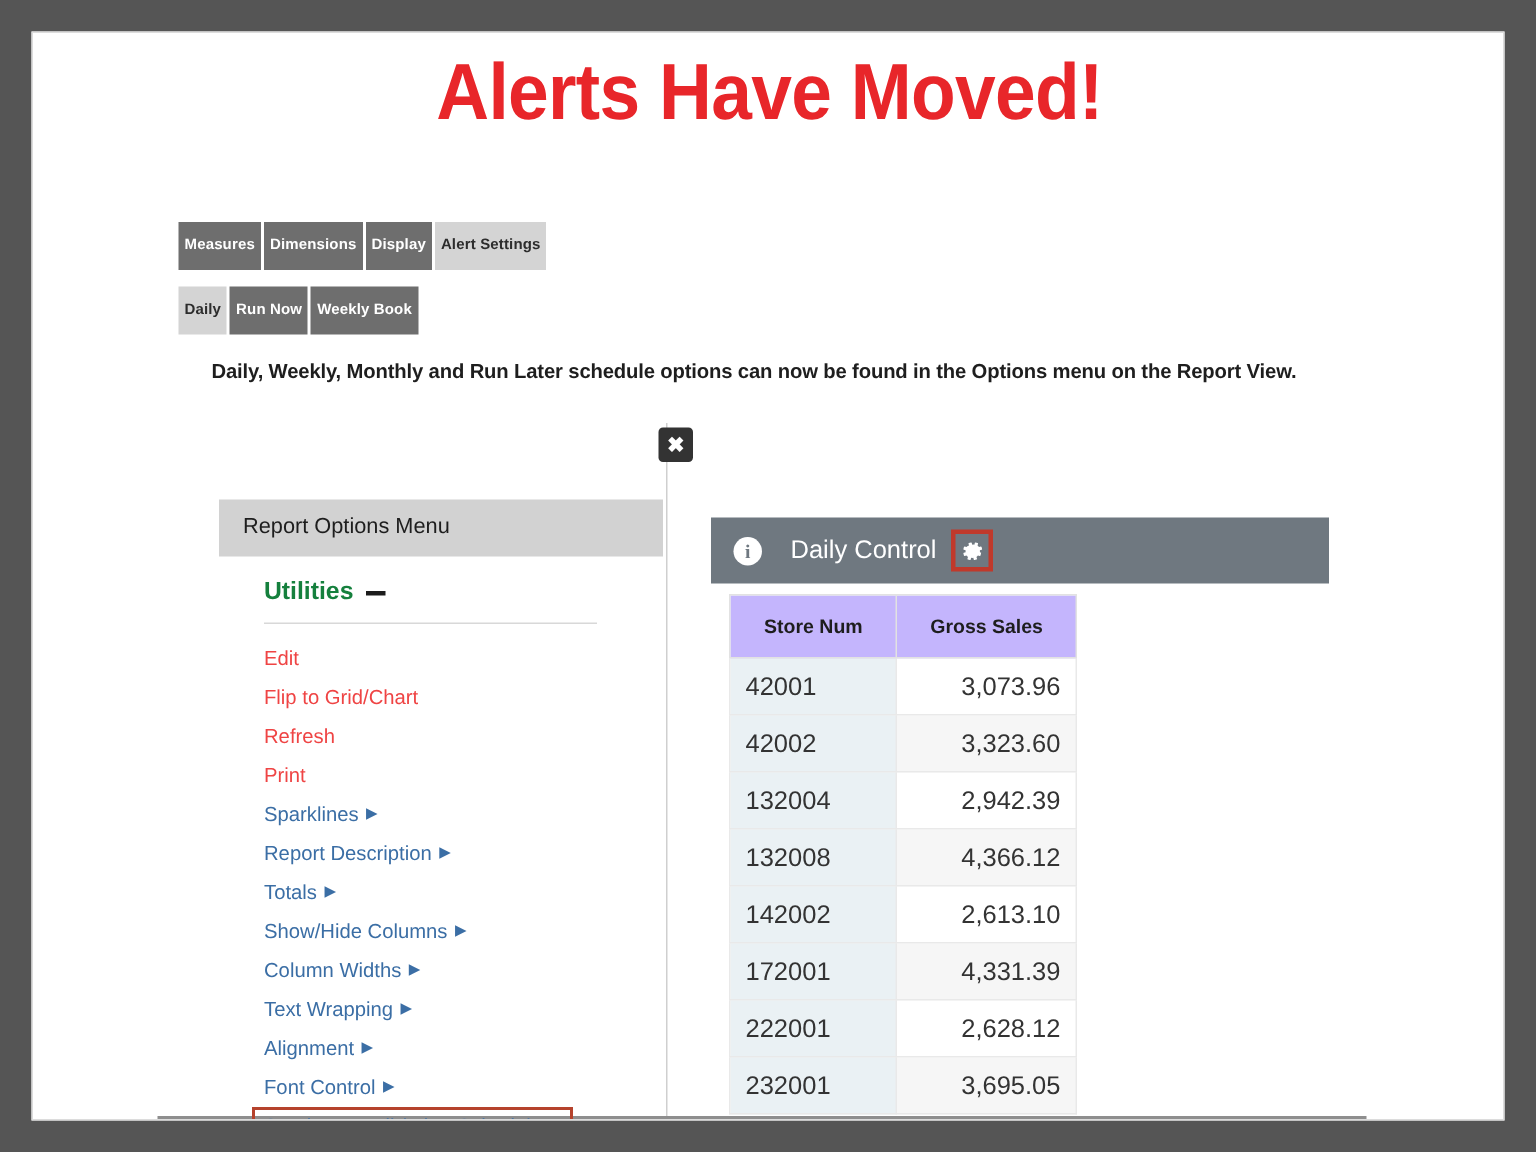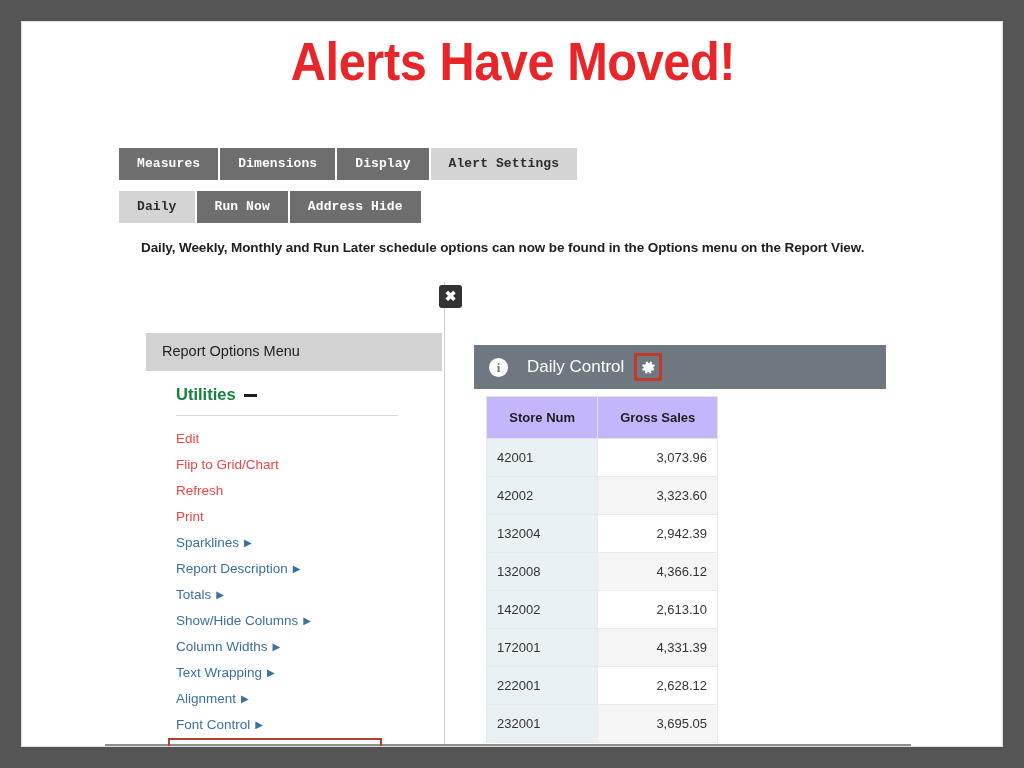--- a/index.html
+++ b/index.html
@@ -57,28 +57,27 @@
     position: absolute;
     display: flex;
     gap: 2px;
   }
   #tab-row-primary { left: 97px; top: 126px; }
   #tab-row-secondary { left: 97px; top: 169px; }
 
   .tab {
     background: #6e6e6e;
     color: #ffffff;
-    font-size: 13px;
-    font-weight: bold;
-    padding: 0 18px;
+    font-size: 10px;
+    font-weight: bold;
+    padding: 0 4px;
     height: 32px;
     line-height: 32px;
     white-space: nowrap;
     letter-spacing: 0.1px;
-    font-family: Liberation Mono, monospace;
   }
   .tab.active {
     background: #d4d4d4;
     color: #2d2d2d;
   }
 
   
   #instruction-text {
     position: absolute;
     left: 119px;
@@ -271,21 +270,21 @@
     font-weight: bold;
     color: #1e1e1e;
     height: 41px;
     border: 1px solid #e2e2e2;
     background: #c4b5fd;
     padding: 0 10px;
     text-align: center;
     white-space: nowrap;
   }
   #report-table td {
-    font-size: 13px;
+    font-size: 17px;
     color: #333333;
     height: 37px;
     border: 1px solid #e9e9e9;
     padding: 0 10px;
     white-space: nowrap;
   }
   #report-table td.store {
     background: #eaf1f4;
     text-align: left;
     width: 92px;
@@ -307,21 +306,21 @@
 
     <div class="tab-row" id="tab-row-primary">
         <div class="tab">Measures</div>
         <div class="tab">Dimensions</div>
         <div class="tab">Display</div>
         <div class="tab active">Alert Settings</div>
       </div>
     <div class="tab-row" id="tab-row-secondary">
         <div class="tab active">Daily</div>
         <div class="tab">Run Now</div>
-        <div class="tab">Address Hide</div>
+        <div class="tab">Weekly Book</div>
       </div>
 
     <div id="instruction-text">Daily, Weekly, Monthly and Run Later schedule options can now be found in the Options menu on the Report View.</div>
 
     <div id="panel-divider"></div>
     <div id="bottom-rule"></div>
 
     <div id="options-panel">
       <div id="close-button">✖</div>
 

